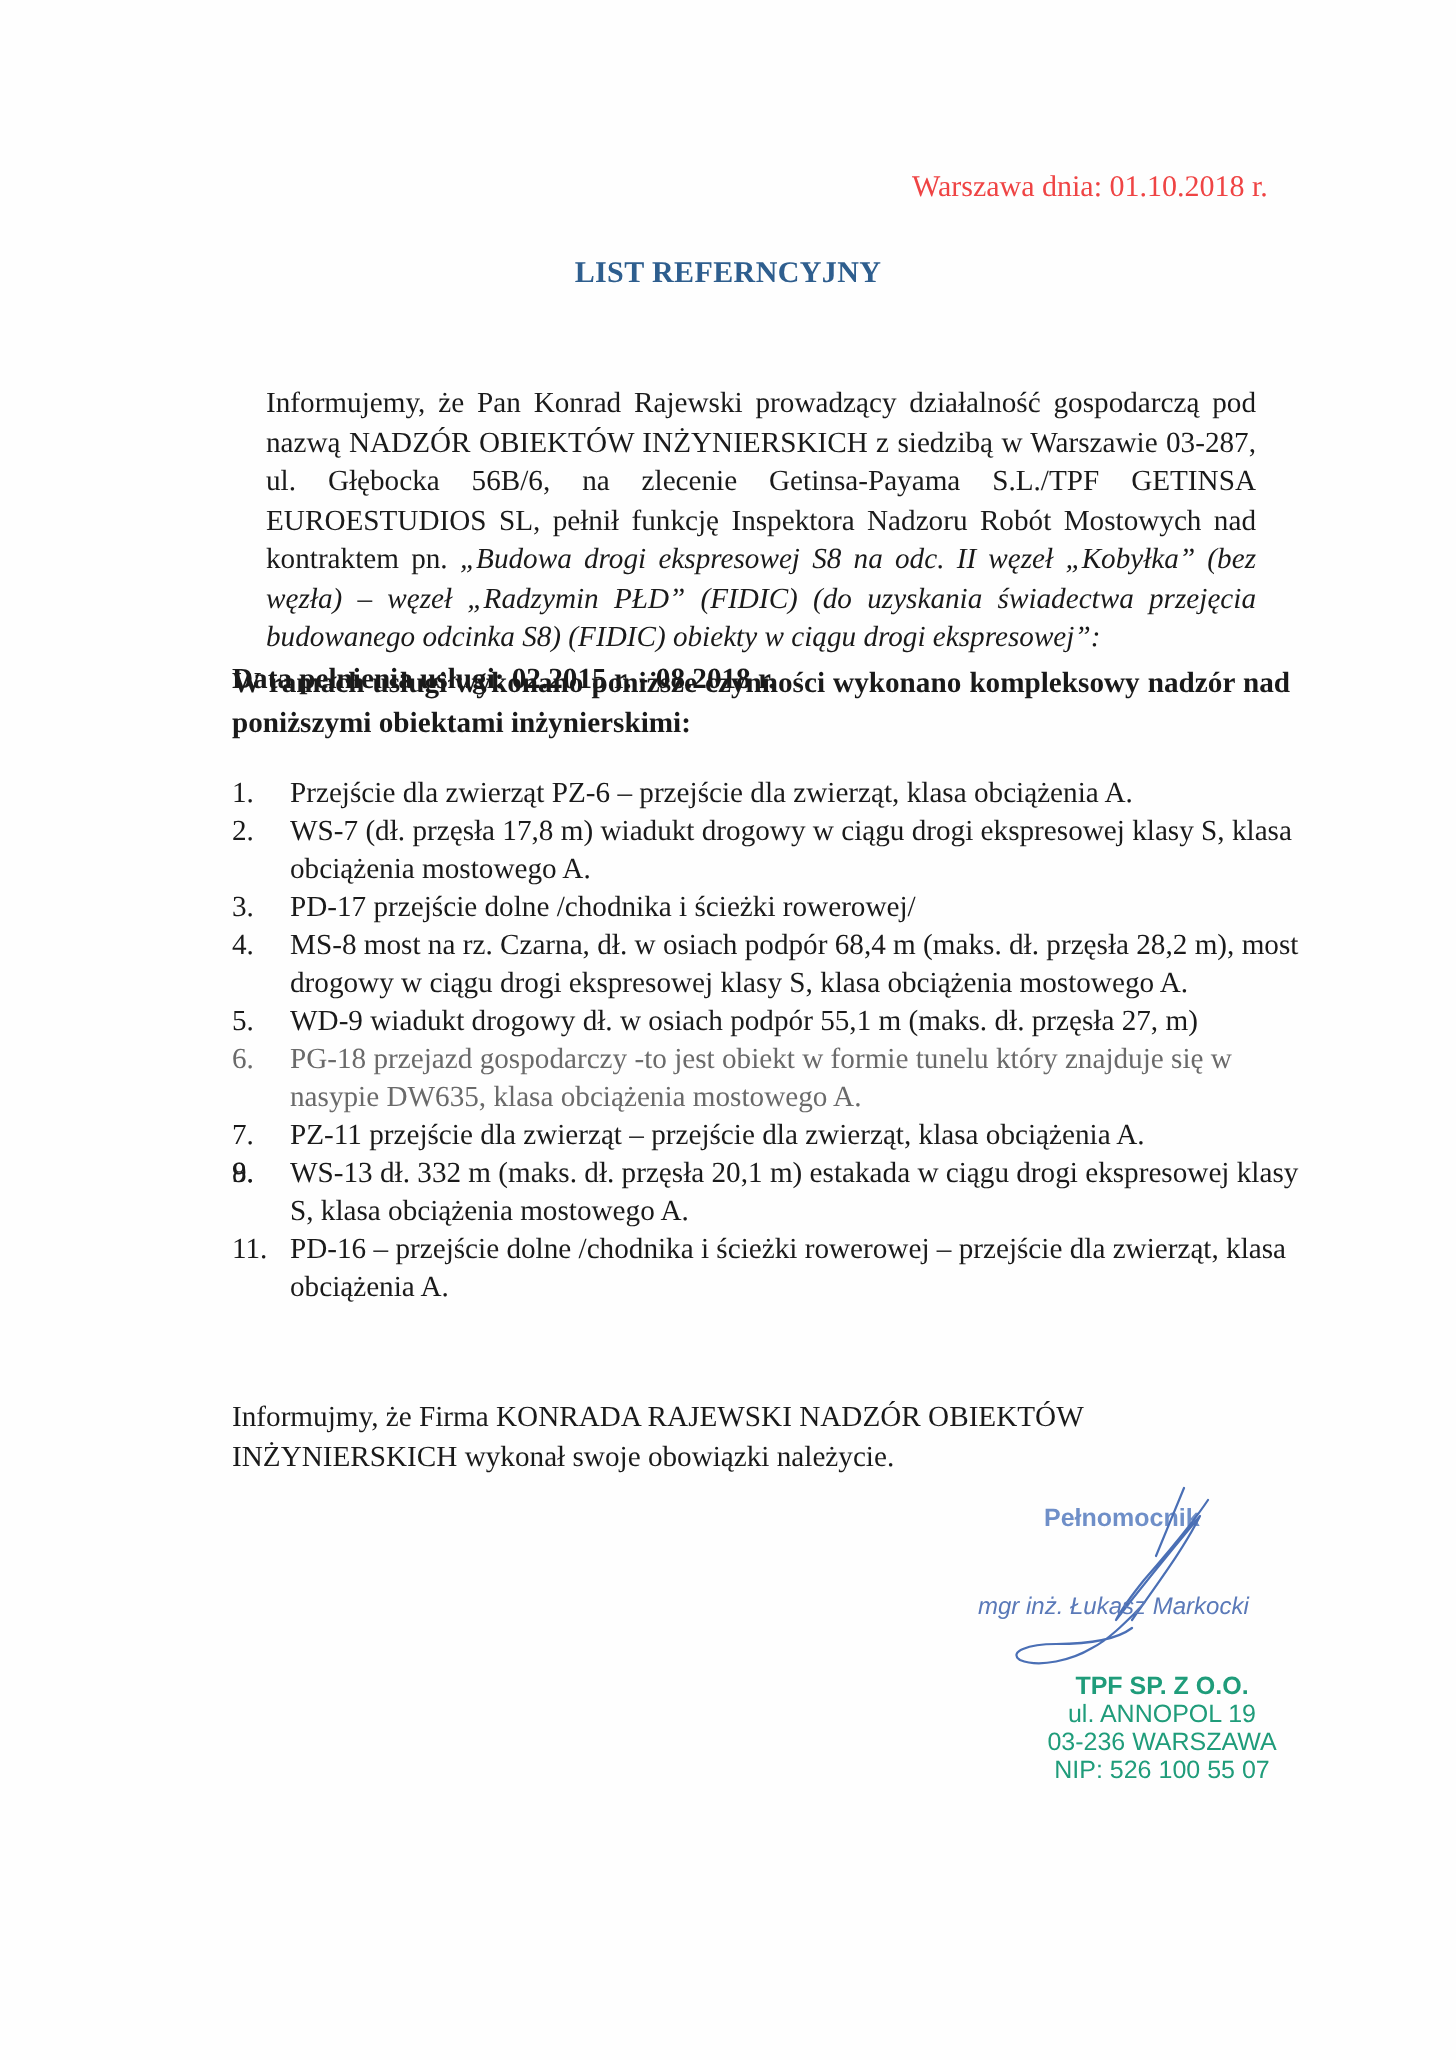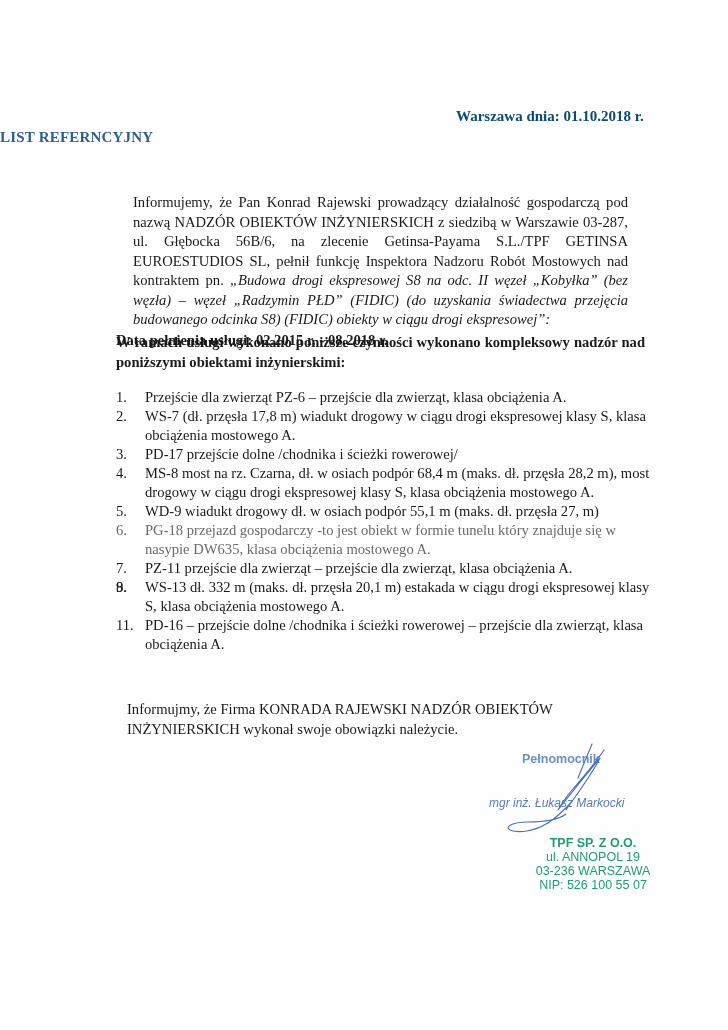--- a/index.html
+++ b/index.html
@@ -1,35 +1,35 @@
 <!DOCTYPE html>
 <html><head>
   <meta charset="utf-8">
   <style>
     html, body { margin: 0; padding: 0; background: #ffffff; }
     body { width: 728px; height: 1030px; position: relative; overflow: hidden;
            font-family: "Liberation Serif", "DejaVu Serif", serif; color: #1a1a1a; }
     .page { position: absolute; left: 0; top: 0; width: 728px; height: 1030px; background: #fefefe; }
-    .date { position: absolute; top: 86px; left: 456px; font-weight: bold; font-size: 15px; color: #0c4a6e; margin-top: 22px; }
-    .title { position: absolute; top: 129px; left: 0; width: 728px; font-weight: bold; font-size: 15px; color: #2e5e8e; letter-spacing: 0.2px; }
+    .date { position: absolute; top: 86px; left: 456px; font-weight: normal; font-size: 15px; color: #ef4444; }
+    .title { position: absolute; top: 129px; left: 0; width: 728px; text-align: center; font-weight: bold; font-size: 15px; color: #2e5e8e; letter-spacing: 0.2px; }
     .intro { position: absolute; top: 176px; left: 116px; width: 529px; font-size: 14.6px; line-height: 19.5px; text-align: justify; }
     .intro p { margin: 17px; }
     .intro i { font-style: italic; }
     .period { position: absolute; top: 312px; left: 116px; font-weight: bold; font-size: 14.6px; margin-top: 20px; }
     .scope { position: absolute; top: 333px; left: 116px; width: 529px; font-weight: bold; font-size: 14.6px; line-height: 19.5px; text-align: justify; }
     .items { position: absolute; top: 388px; left: 116px; width: 540px; margin: 0; padding: 0; list-style: none; font-size: 14.6px; line-height: 19px; }
     .items li { position: relative; padding-left: 29px; margin: 0; }
     .items li .num { position: absolute; left: 0; top: 0; width: 26px; text-align: left; }
     .items li.faded { color: #6a6a6a; }
-    .closing { position: absolute; top: 700px; left: 127px; width: 540px; font-size: 14.6px; line-height: 19.5px; }
+    .closing { position: absolute; top: 700px; left: 116px; width: 540px; font-size: 14.6px; line-height: 19.5px; }
     .closing p { margin: 0; }
     .sig-role { position: absolute; top: 752px; left: 522px; font-family: "Liberation Sans", "DejaVu Sans", sans-serif; font-weight: bold; font-size: 12.5px; color: #6f8fc8; }
     .sig-name { position: absolute; top: 796px; left: 489px; font-family: "Liberation Sans", "DejaVu Sans", sans-serif; font-style: italic; font-size: 12px; color: #5a79b8; text-align: right; }
     .signature { position: absolute; left: 500px; top: 740px; width: 170px; height: 100px; }
-    .stamp { position: absolute; top: 836px; left: 528px; width: 130px; text-align: center; font-family: "Liberation Sans", "DejaVu Sans", sans-serif; font-size: 12.5px; line-height: 14px; color: #1f9c7a; }
+    .stamp { position: absolute; top: 836px; left: 516px; width: 130px; text-align: center; font-family: "Liberation Sans", "DejaVu Sans", sans-serif; font-size: 12.5px; line-height: 14px; color: #1f9c7a; }
     .stamp .s-name { font-weight: bold; }
   </style>
 </head>
 <body>
 
 <div class="page">
 
   <div class="date">Warszawa dnia: 01.10.2018 r.</div>
   <div class="title">LIST REFERNCYJNY</div>
 

